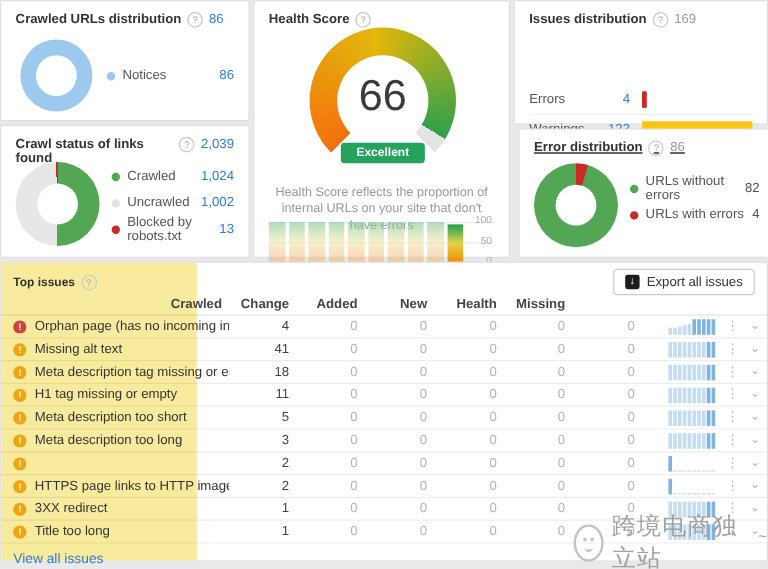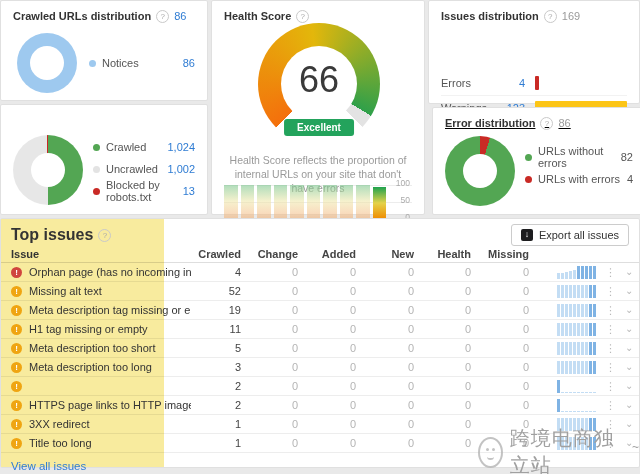--- a/index.html
+++ b/index.html
@@ -49,21 +49,21 @@
   .hrow{display:flex;align-items:center;height:24px;border-top:1px solid #f2f2f2;}
   .hrow:first-child{border-top:none;}
   .hlabel{width:52px;font-size:11px;color:#555;}
   .hval{width:32px;text-align:right;font-size:11px;color:#2f7cd3;}
   .hbarzone{flex:1;margin-left:10px;height:14px;position:relative;}
   .hbar{position:absolute;left:0;top:0;bottom:0;border-radius:1px;}
 
   
   .ti-highlight{position:absolute;left:0;top:0;width:163px;height:100%;background:#f8eb9e;z-index:0;}
   .ti-head{position:relative;z-index:1;display:flex;align-items:center;justify-content:space-between;padding:5px 10px 0 10px;height:22px;}
-  .ti-title{display:flex;align-items:center;gap:5px;font-size:16px;font-weight:bold;color:#333;}
+  .ti-title{display:flex;align-items:center;gap:5px;font-size:10px;font-weight:bold;color:#333;}
   .export-btn{display:flex;align-items:center;gap:6px;background:#fff;border:1px solid #ccc;border-radius:3px;
               height:22px;padding:0 9px;font-size:11px;color:#333;cursor:pointer;}
   .export-icon{display:inline-block;width:12px;height:12px;background:#1d1d1f;border-radius:2px;position:relative;}
   .export-icon::after{content:"↓";position:absolute;left:0;right:0;top:-1px;text-align:center;color:#fff;font-size:9px;line-height:13px;}
 
   .ti-grid{position:relative;z-index:1;display:grid;grid-template-columns:190px 56px 57px 58px 58px 57px 58px 70px 1fr;
            align-items:center;}
   .ti-colhead{height:16px;border-bottom:1px solid rgba(0,0,0,.13);font-size:10.5px;font-weight:bold;color:#444;}
   .ti-row{height:18px;border-bottom:1px solid rgba(0,0,0,.07);}
   .cell-issue{display:flex;align-items:center;gap:7px;padding-left:10px;font-size:11px;color:#333;overflow:hidden;white-space:nowrap;}
@@ -105,20 +105,25 @@
     <div class="legend" style="left:88px;right:12px;top:30px;height:64px;">
         <div class="lrow">
           <span class="ldot" style="background:#9ec9ef"></span>
       <span>Notices</span>
       <span class="lval blue">86</span>
         </div>
       </div>
   </div>
 
   <div class="panel" style="left:0;top:104px;width:208px;height:111px;">
+    <div class="ptitle">
+      <span>Crawl status of links found</span>
+      <span class="info"></span>
+      <span class="pcount blue">2,039</span>
+    </div>
     <div class="donut" style="left: 12px; top: 30px; width: 70px; height: 70px; background: conic-gradient(rgb(83, 166, 83) 0deg, rgb(83, 166, 83) 180.72deg, rgb(231, 231, 231) 180.72deg, rgb(231, 231, 231) 357.696deg, rgb(201, 42, 37) 357.696deg, rgb(201, 42, 37) 360deg);">
         <div class="hole" style="inset: 18px;"></div>
       </div>
     <div class="legend" style="left:92px;right:12px;top:28px;height:72px;">
         <div class="lrow">
           <span class="ldot" style="background:#53a653"></span>
       <span>Crawled</span>
       <span class="lval blue">1,024</span>
         </div>
         <div class="lrow">
@@ -238,21 +243,20 @@
         <span>Top issues</span>
         <span class="info"></span>
       </div>
       <button class="export-btn">
         <span class="export-icon"></span>
         <span>Export all issues</span>
       </button>
     </div>
 
     <div class="ti-grid ti-colhead">
-      <div class="cell-issue">Issue</div>
       <div class="cell-num">Crawled</div>
       <div class="cell-num">Change</div>
       <div class="cell-num">Added</div>
       <div class="cell-num">New</div>
       <div class="cell-num">Health</div>
       <div class="cell-num">Missing</div>
       <div></div>
       <div></div>
     </div>
 
@@ -283,21 +287,21 @@
          <div class="rowactions">
            <span class="dots">⋮</span>
            <span class="chev">⌄</span>
          </div>
         </div>
         <div class="ti-grid ti-row">
           <div class="cell-issue">
          <span class="sev" style="background:#efa512"></span>
          <span>Missing alt text</span>
        </div>
-          <div class="cell-num ">52</div>
+          <div class="cell-num ">41</div>
           <div class="cell-num zero">0</div>
           <div class="cell-num zero">0</div>
           <div class="cell-num zero">0</div>
           <div class="cell-num zero">0</div>
           <div class="cell-num zero">0</div>
           <div class="spark">
             <i style="height:13px;background:#c3ddf4"></i>
             <i style="height:13px;background:#c3ddf4"></i>
             <i style="height:13px;background:#c3ddf4"></i>
             <i style="height:13px;background:#c3ddf4"></i>
@@ -311,21 +315,21 @@
          <div class="rowactions">
            <span class="dots">⋮</span>
            <span class="chev">⌄</span>
          </div>
         </div>
         <div class="ti-grid ti-row">
           <div class="cell-issue">
          <span class="sev" style="background:#efa512"></span>
          <span>Meta description tag missing or empty</span>
        </div>
-          <div class="cell-num ">19</div>
+          <div class="cell-num ">18</div>
           <div class="cell-num zero">0</div>
           <div class="cell-num zero">0</div>
           <div class="cell-num zero">0</div>
           <div class="cell-num zero">0</div>
           <div class="cell-num zero">0</div>
           <div class="spark">
             <i style="height:13px;background:#c3ddf4"></i>
             <i style="height:13px;background:#c3ddf4"></i>
             <i style="height:13px;background:#c3ddf4"></i>
             <i style="height:13px;background:#c3ddf4"></i>

